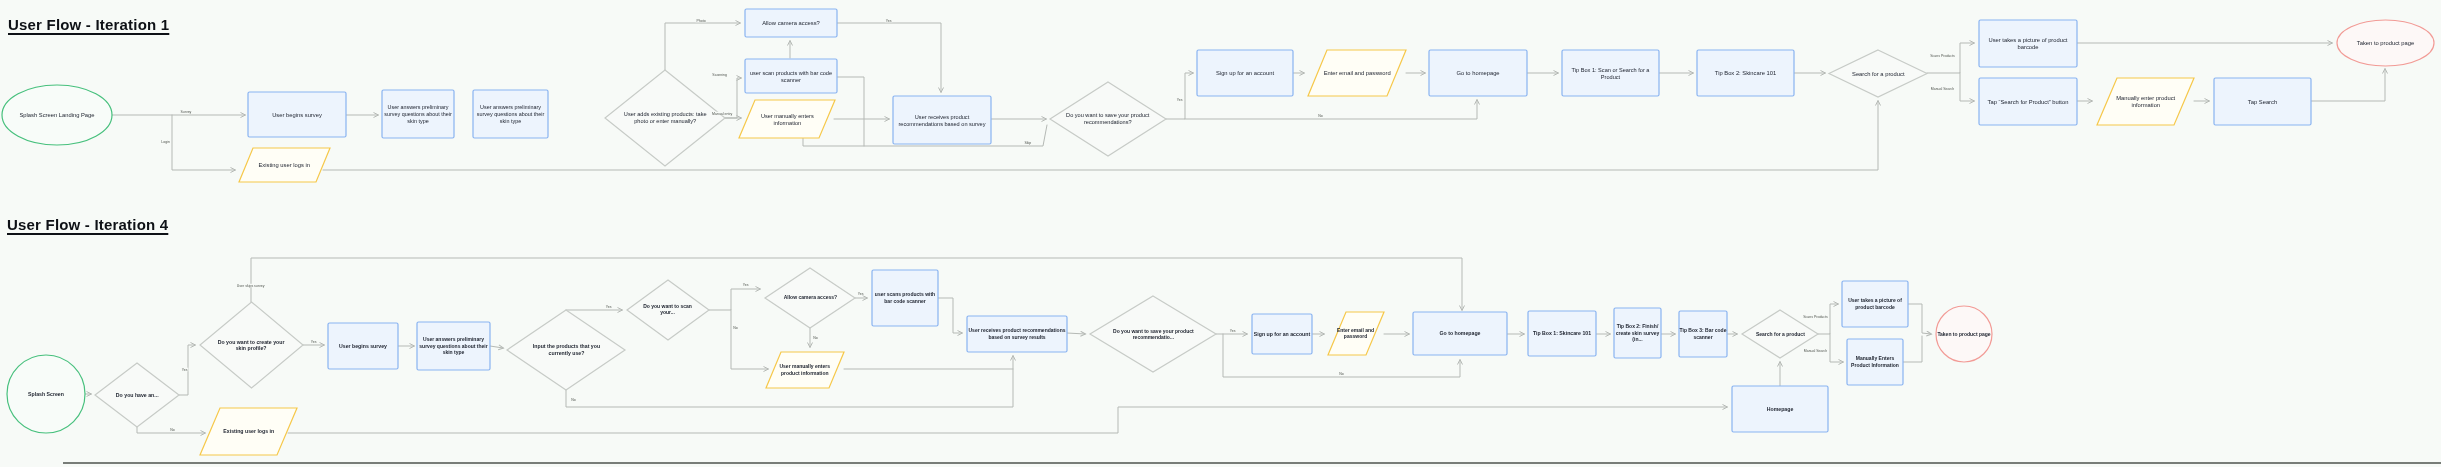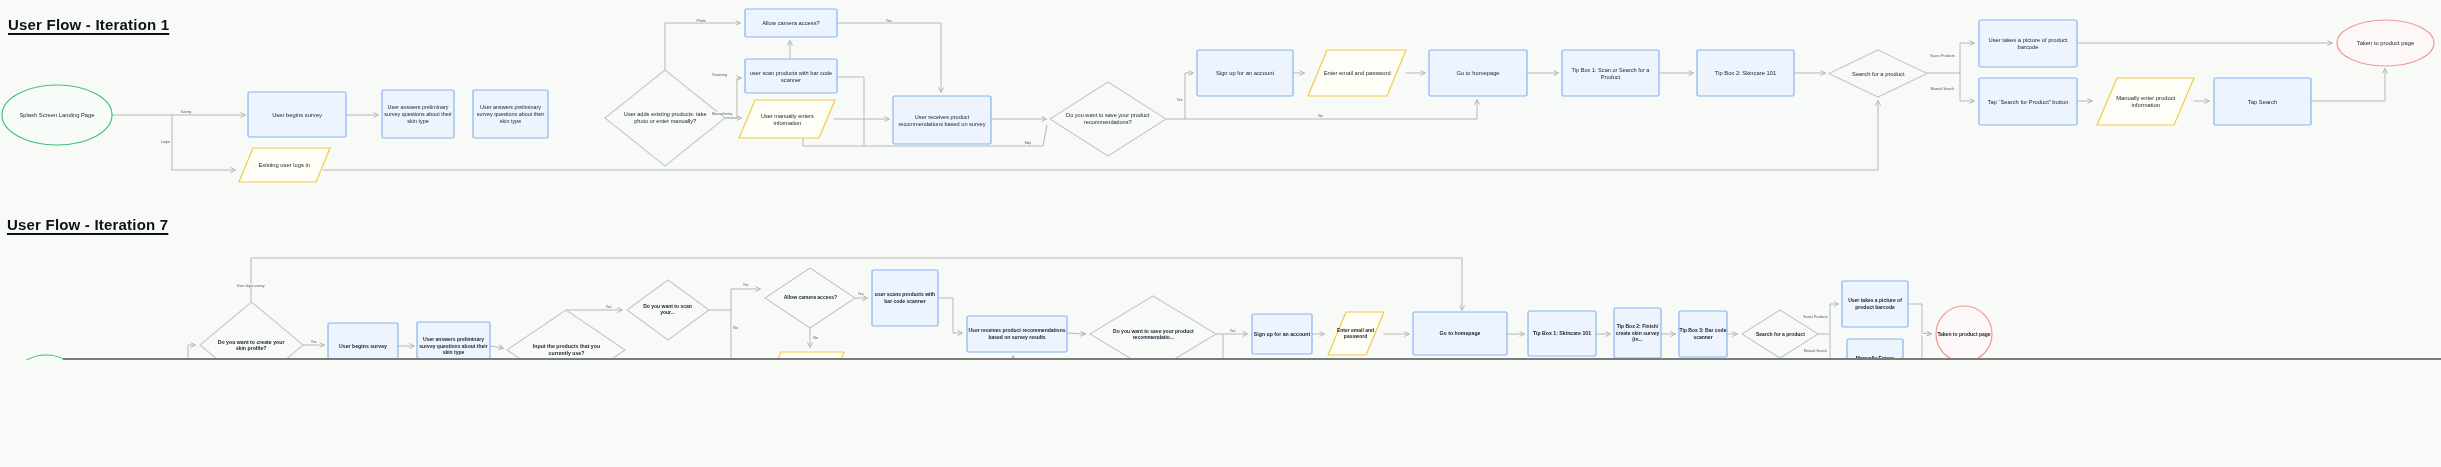--- a/index.html
+++ b/index.html
@@ -1,16 +1,16 @@
 <!DOCTYPE html>
 <html><head>
 <meta charset="utf-8">
 <style>
   html,body{margin:0;padding:0;background:#f7faf7;font-family:"Liberation Sans",sans-serif;}
-  #stage{position:relative;width:2441px;height:360px;overflow:hidden;background:#f7faf7;}
+  #stage{position:relative;width:2441px;height:464px;overflow:hidden;background:#f7faf7;}
   #flow-svg{position:absolute;left:0;top:0;}
   .flow-title{
     position:absolute;font-size:15px;font-weight:700;color:#0e1116;
     text-decoration:underline;text-decoration-thickness:1.5px;text-underline-offset:3px;
     letter-spacing:.2px;white-space:nowrap;
   }
   .node-label{
     position:absolute;display:flex;align-items:center;justify-content:center;
     text-align:center;transform-origin:0 0;transform:scale(.5);
     color:#1c212d;line-height:1.28;pointer-events:none;
@@ -255,15 +255,15 @@
         <span style="color: rgb(80, 85, 79);">No</span>
       </div>
       <div class="edge-label-anchor" style="left: 1816px; top: 316px;">
         <span style="color: rgb(80, 85, 79);">Scans Products</span>
       </div>
       <div class="edge-label-anchor" style="left: 1816px; top: 350px;">
         <span style="color: rgb(80, 85, 79);">Manual Search</span>
       </div>
     </div>
   <div class="flow-title" style="left:8px;top:16px;">User Flow - Iteration 1</div>
-  <div class="flow-title" style="left:7px;top:216px;">User Flow - Iteration 7</div>
+  <div class="flow-title" style="left:7px;top:216px;">User Flow - Iteration 4</div>
   <div id="bottom-bar" style="background: rgb(120, 125, 120);"></div>
 </div>
 
 </body></html>

